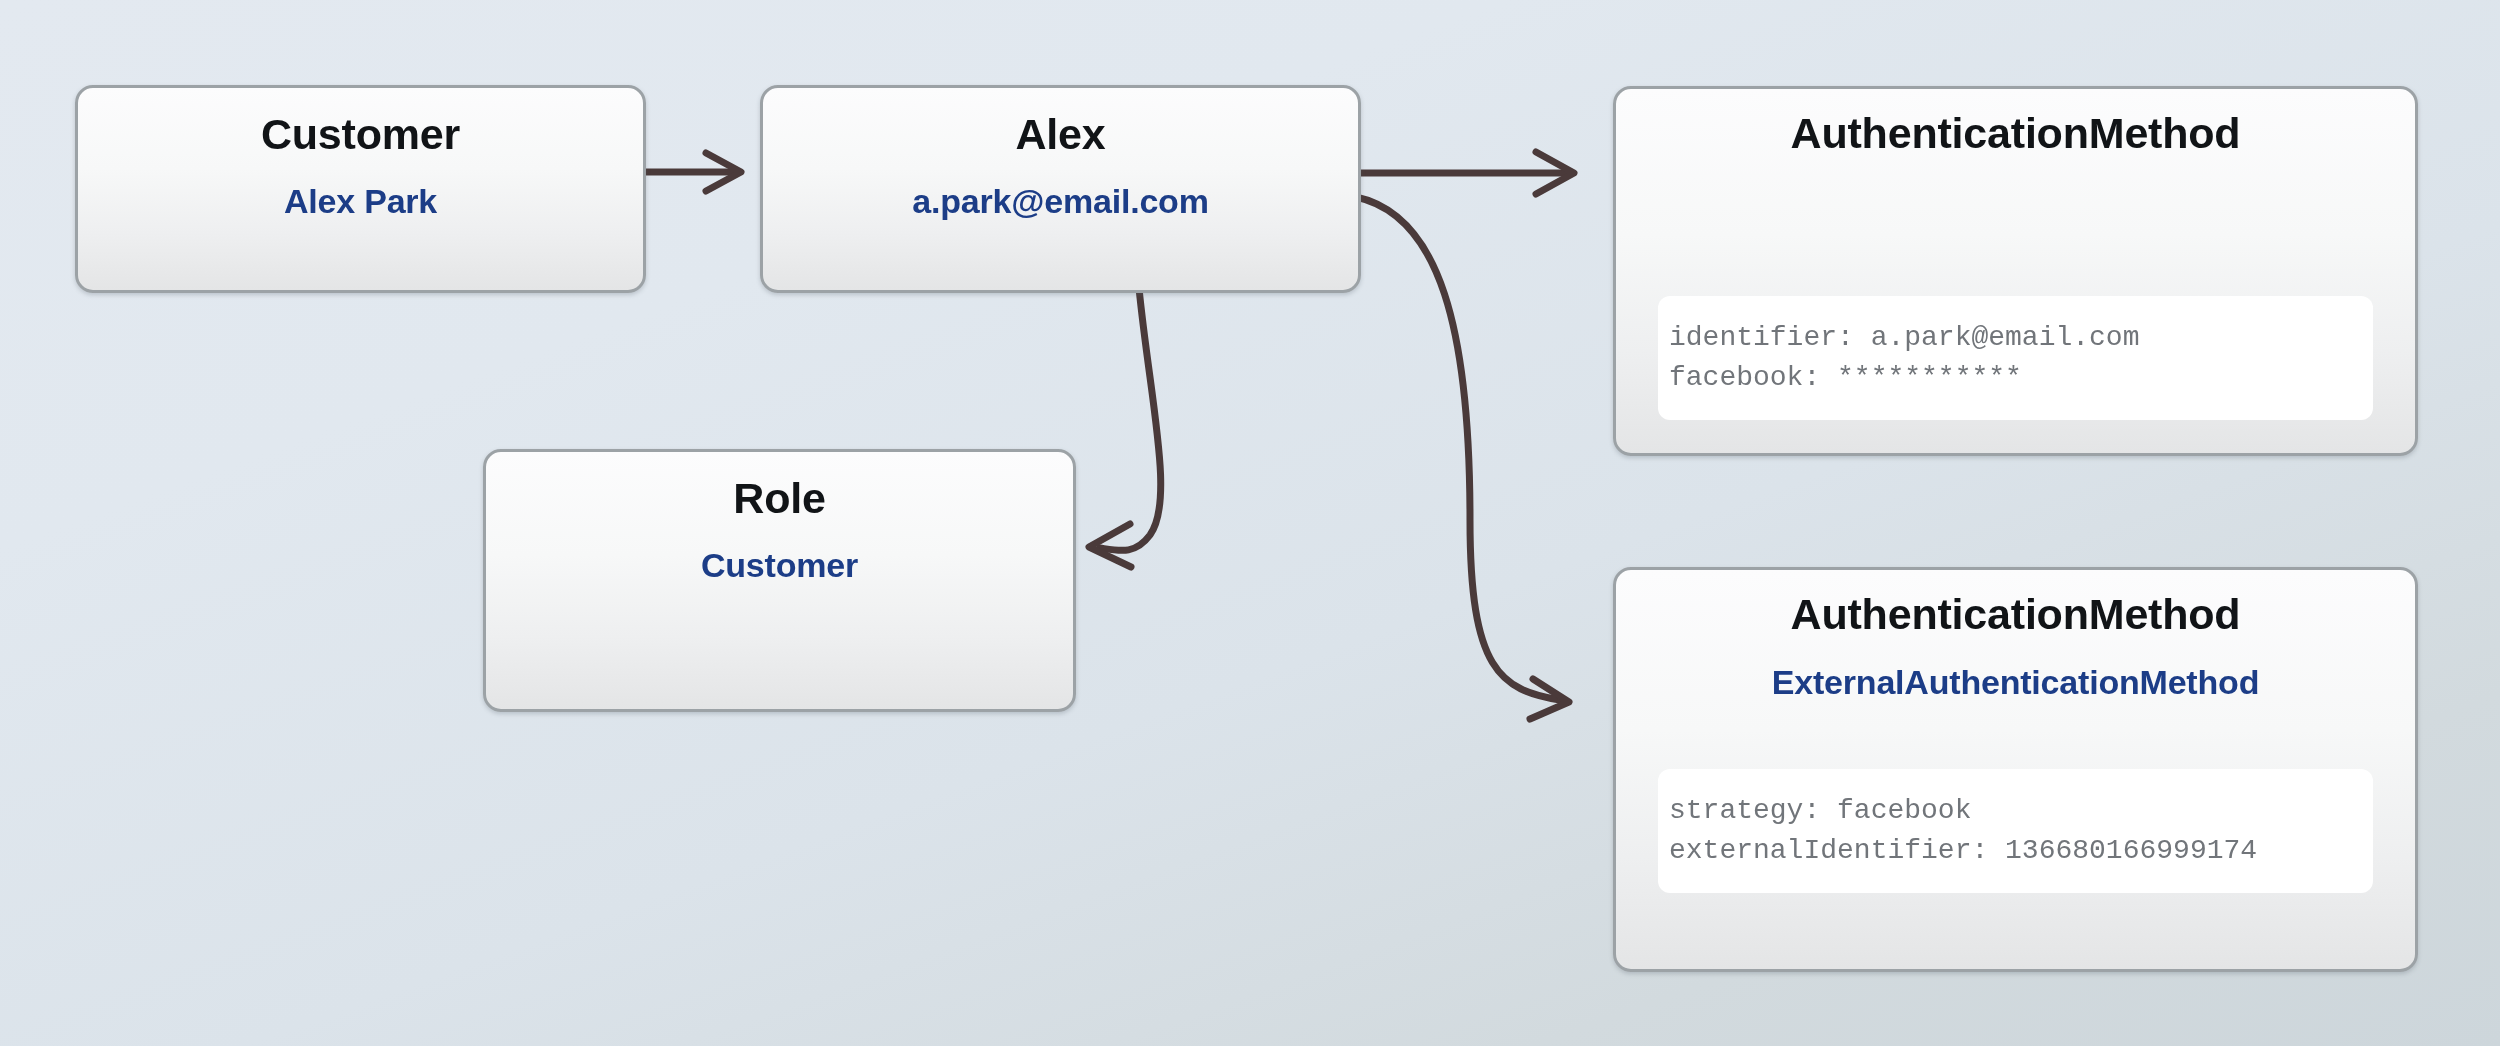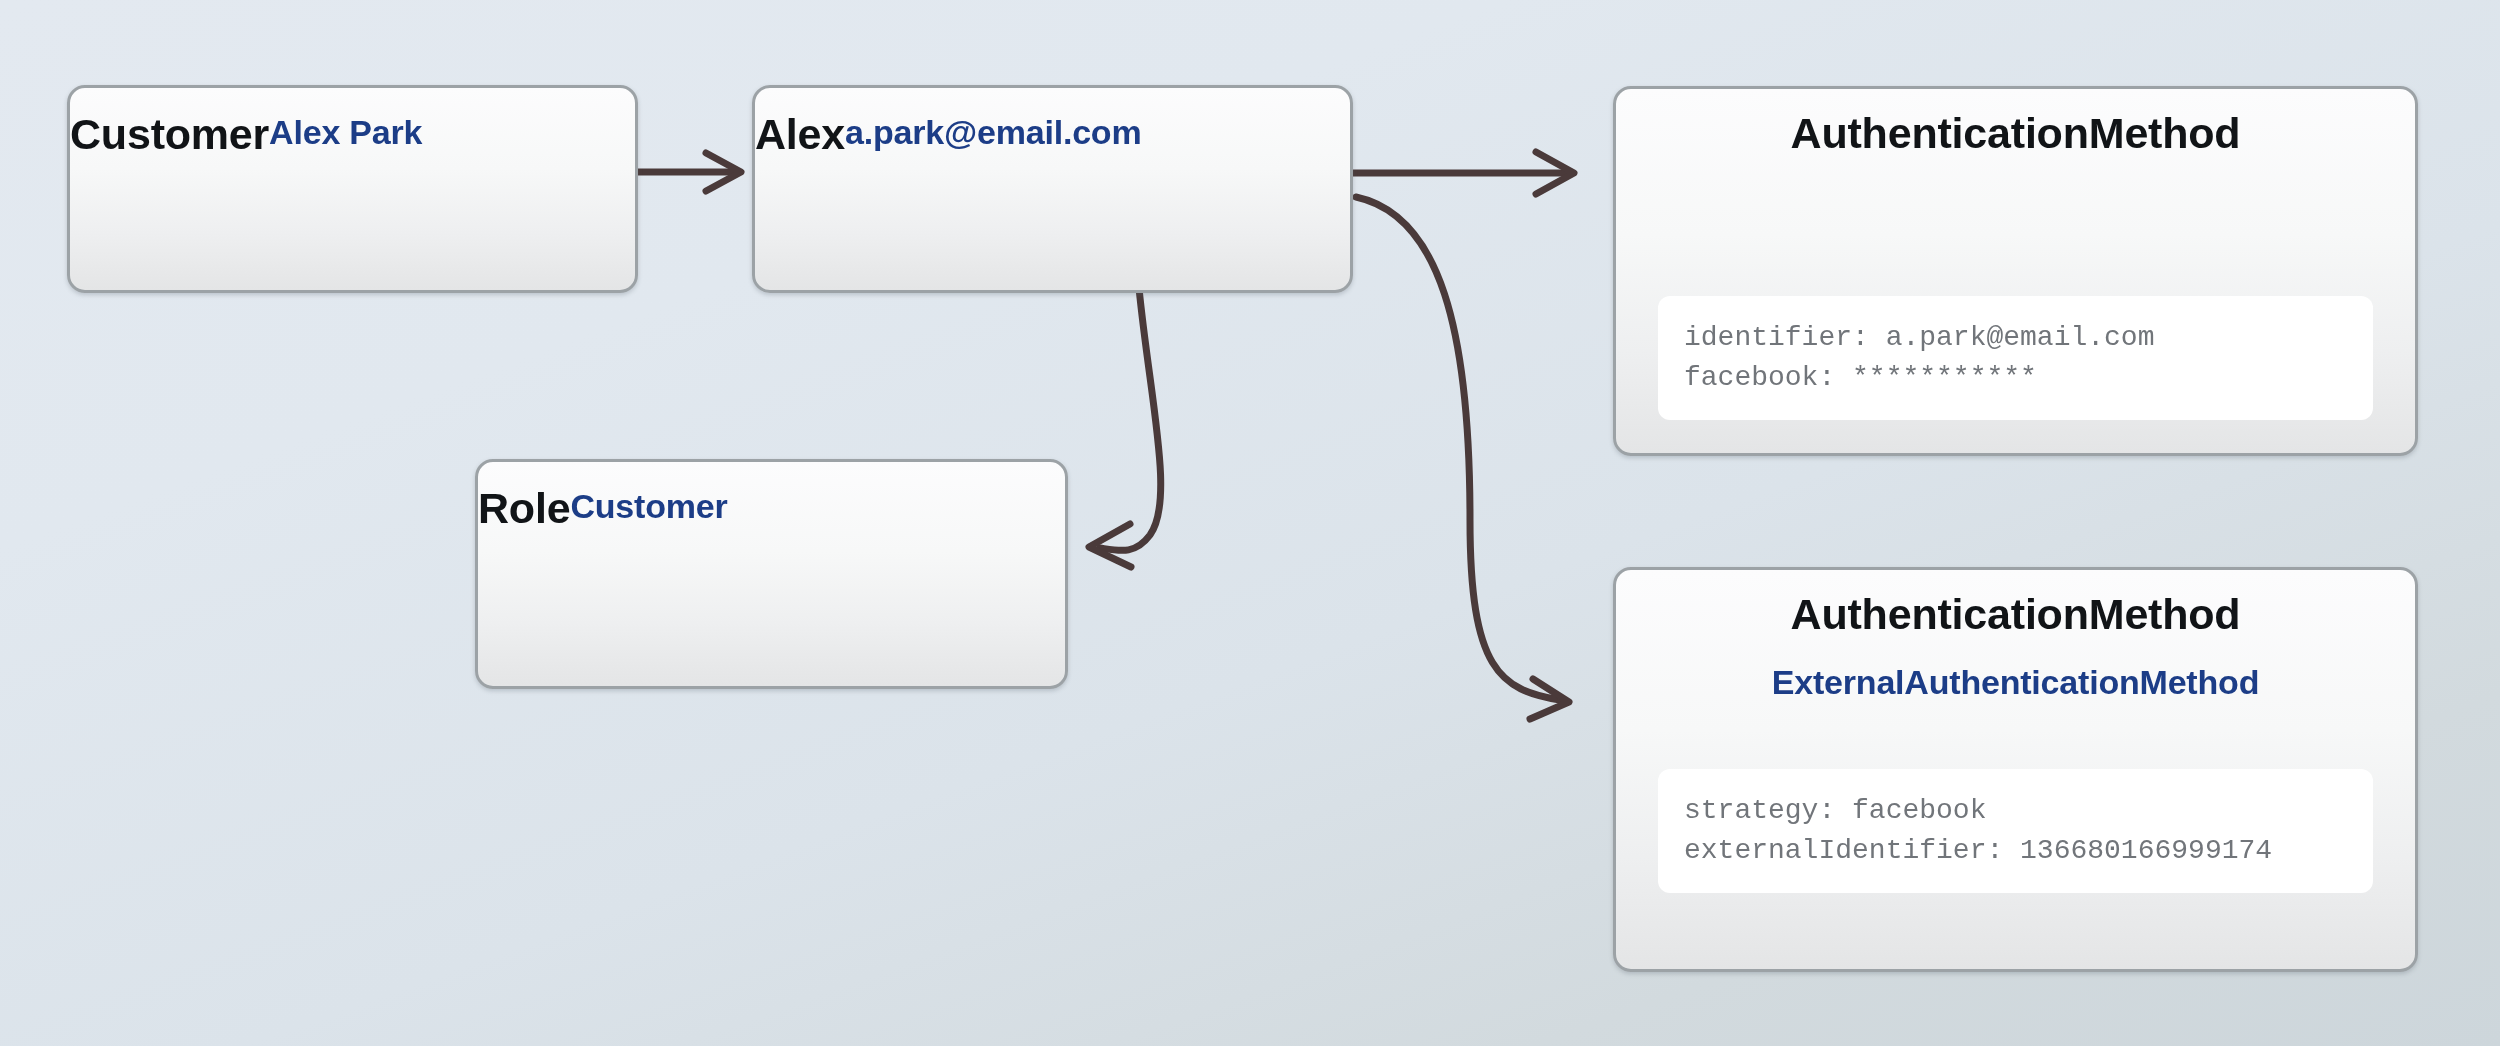--- a/index.html
+++ b/index.html
@@ -42,22 +42,23 @@
     font-weight: bold;
     color: #1c3d87;
     letter-spacing: -0.2px;
     line-height: 1.05;
     white-space: nowrap;
   }
 
   
   .node.simple {
     display: flex;
-    flex-direction: row;
+    flex-direction: column;
     justify-content: flex-start;
+    margin-left: 8px;
   }
   .node.simple .title { margin-top: 24px; }
   .node.simple .subtitle { margin-top: 27px; }
 
   
   .node.big {
     display: flex;
     flex-direction: column;
     align-items: center;
     justify-content: flex-start;
@@ -65,21 +66,21 @@
   }
   .node.big .title { margin-top: 22px; }
   .node.big .subtitle { margin-top: 28px; }
 
   .attrs {
     position: absolute;
     left: 42px;
     right: 42px;
     background: #ffffff;
     border-radius: 12px;
-    padding: 22px 18px 22px 26px;
+    padding: 22px 18px 22px 11px;
     box-sizing: border-box;
     text-align: left;
   }
   .attrs .line {
     font-family: "Liberation Mono", "DejaVu Sans Mono", monospace;
     font-size: 28px;
     color: #71757a;
     line-height: 1.42;
     white-space: pre;
     letter-spacing: 0px;
@@ -139,21 +140,21 @@
   <div class="node simple" style="left:67px; top:85px; width:571px; height:208px;">
     <div class="title">Customer</div>
     <div class="subtitle">Alex Park</div>
   </div>
 
   <div class="node simple" style="left:752px; top:85px; width:601px; height:208px;">
     <div class="title">Alex</div>
     <div class="subtitle">a.park@email.com</div>
   </div>
 
-  <div class="node simple" style="left:475px; top:459px; width:593px; height:230px;">
+  <div class="node simple" style="left:475px; top:449px; width:593px; height:263px;">
     <div class="title">Role</div>
     <div class="subtitle">Customer</div>
   </div>
 
   <div class="node big" style="left:1596px; top:86px; width:805px; height:370px;">
     <div class="title">AuthenticationMethod</div>
     <div class="attrs" style="top:207px;">
       <div class="line">identifier: a.park@email.com</div>
       <div class="line">facebook: ***********</div>
     </div>

